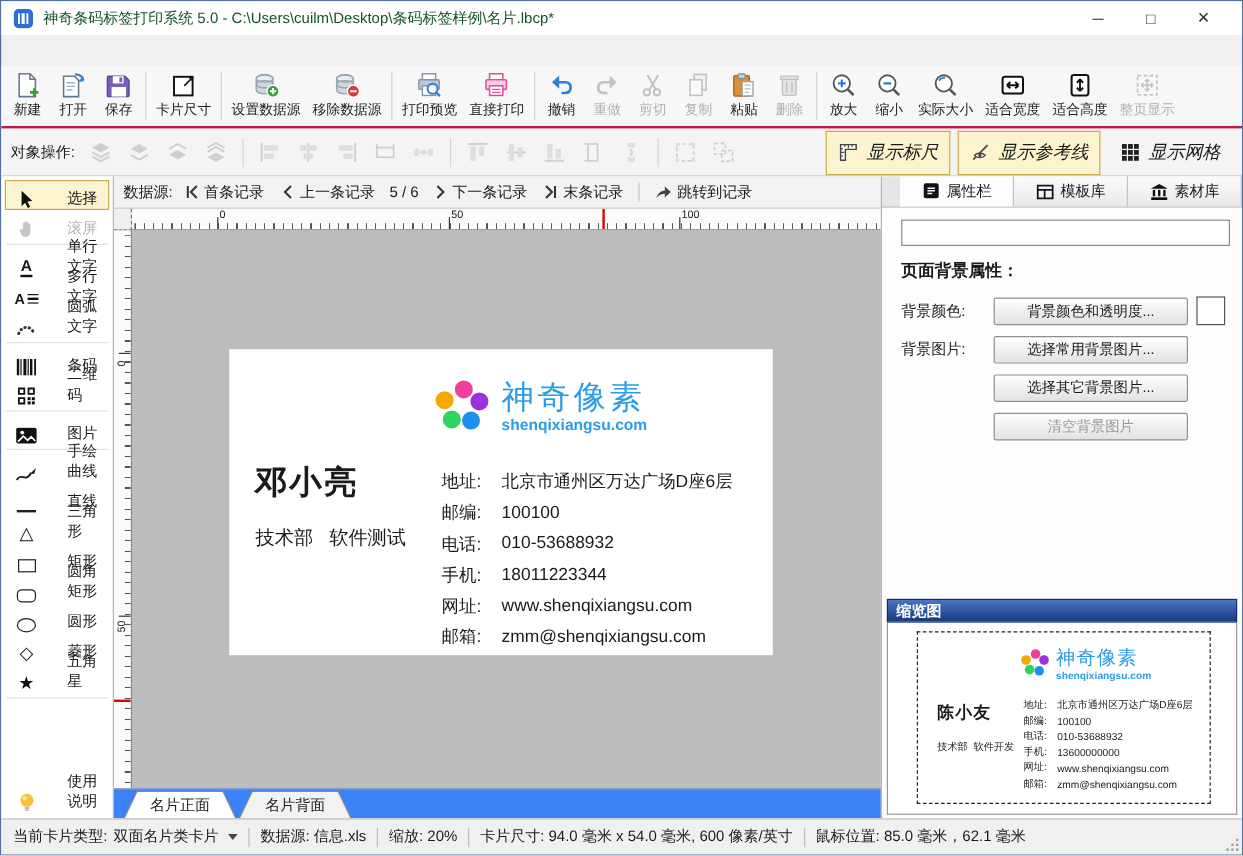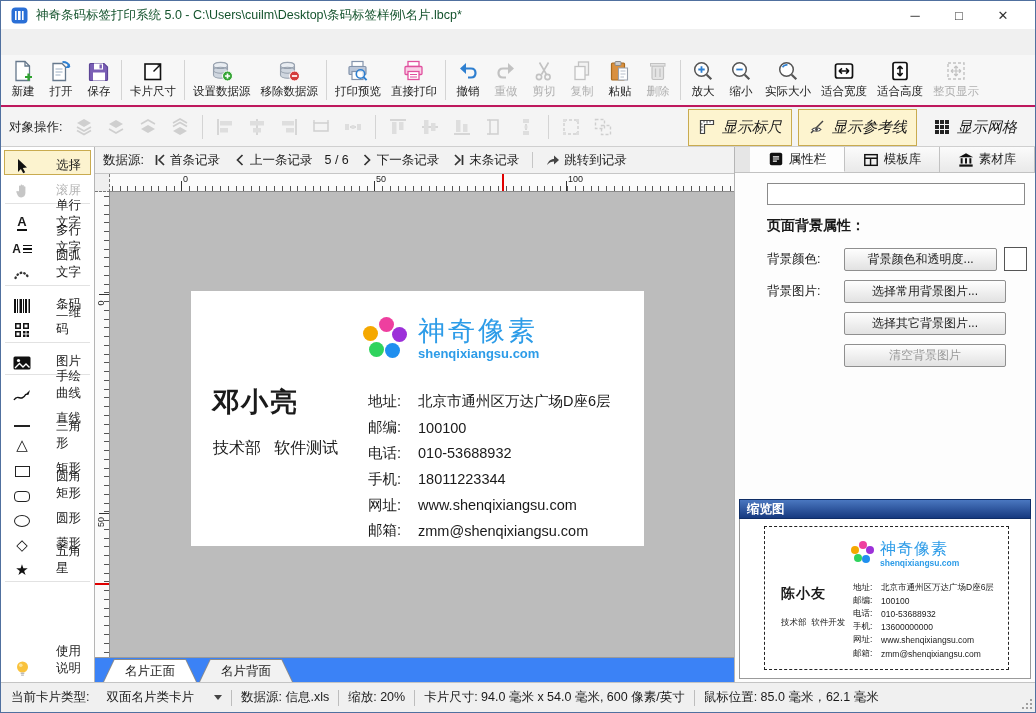--- a/index.html
+++ b/index.html
@@ -95,21 +95,21 @@
   .ptab { position:relative; width:94px; height:23px; margin-top:1px; }
   .ptab .edge { position:absolute; inset:0; background:#8a8a8a; clip-path:polygon(11px 0,calc(100% - 11px) 0,100% 100%,0 100%); }
   .ptab .face { position:absolute; inset:1px 1px 0 1px; background:#f2f2f2; clip-path:polygon(10.5px 0,calc(100% - 10.5px) 0,100% 100%,0 100%); display:flex; align-items:center; justify-content:center; font-size:12.5px; }
   .ptab.active .face { background:#ffffff; }
 
   
   .right-panel { position:absolute; right:0; top:146px; bottom:30px; width:301px; background:#fdfdfd; border-left:1px solid #b5b5b5; }
   .rtabs { display:flex; height:26px; background:#e6e6e6; border-bottom:1px solid #c2c2c2;justify-content:flex-end; }
   .rtab { width:95px; display:flex; align-items:center; justify-content:center; gap:5px; font-size:12.5px; background:linear-gradient(#fbfbfb,#e9e9e9); border-right:1px solid #c2c2c2; }
   .rtab.active { background:#fdfdfd; border-bottom:1px solid #fdfdfd; }
-  .panel-body { padding:8px 8px 0 32px; }
+  .panel-body { padding:8px 8px 0 16px; }
   .combo { position:relative; height:22px; background:#fff; border:1px solid #8a8a8a; margin:2px 2px 12px 0; }
   .section-title { font-weight:bold; font-size:14px; margin:4px 0 12px 0; }
   .prop-row { display:flex; align-items:center; margin-bottom:9px; }
   .prop-label { width:77px; font-size:12.5px; flex:none; }
   .pbtn { width:162px; height:23px; background:linear-gradient(#fefefe,#e2e2e2); border:1px solid #8f8f8f; border-radius:2px; font-size:12px; display:flex; align-items:center; justify-content:center; }
   .pbtn.disabled { color:#9a9a9a; }
   .swatch { width:24px; height:24px; background:#fff; border:1px solid #555; margin-left:7px; }
   .indent { margin-left:77px; }
 
   .thumb-section { position:absolute; left:4px; right:4px; top:352px; bottom:3px; }
@@ -123,21 +123,21 @@
   .t-url { color:#2d9ce8; font-size:8.5px; font-weight:bold; margin-top:1px; }
   .t-name { position:absolute; left:16px; top:58px; font-size:14px; font-weight:bold; letter-spacing:1px; }
   .t-dept { position:absolute; left:16px; top:90px; font-size:8.5px; white-space:pre; }
   .t-fields { position:absolute; left:88px; top:54px; width:152px; font-size:8.5px; }
   .tf-row { display:flex; height:13.2px; align-items:center; }
   .tf-row .lab { width:28px; flex:none; }
 
   
   .statusbar { position:absolute; left:0; right:0; bottom:0; height:30px; background:#f0f0f0; border-top:1px solid #c4c4c4; display:flex; align-items:center; padding:0 10px; font-size:12.5px; }
   .ssep { width:1px; height:16px; background:#bdbdbd; margin:0 9px; }
-  .sseg { display:flex; align-items:center; gap:17px; white-space:nowrap; }
+  .sseg { display:flex; align-items:center; gap:5px; white-space:nowrap; }
   .drop-arr { width:0; height:0; border-left:4px solid transparent; border-right:4px solid transparent; border-top:5px solid #444; margin-left:3px; }
   .resize-grip { position:absolute; right:2px; bottom:2px; }
 
   svg { display:block; }
 </style>
 </head>
 <body>
 
 <div class="window">
 

